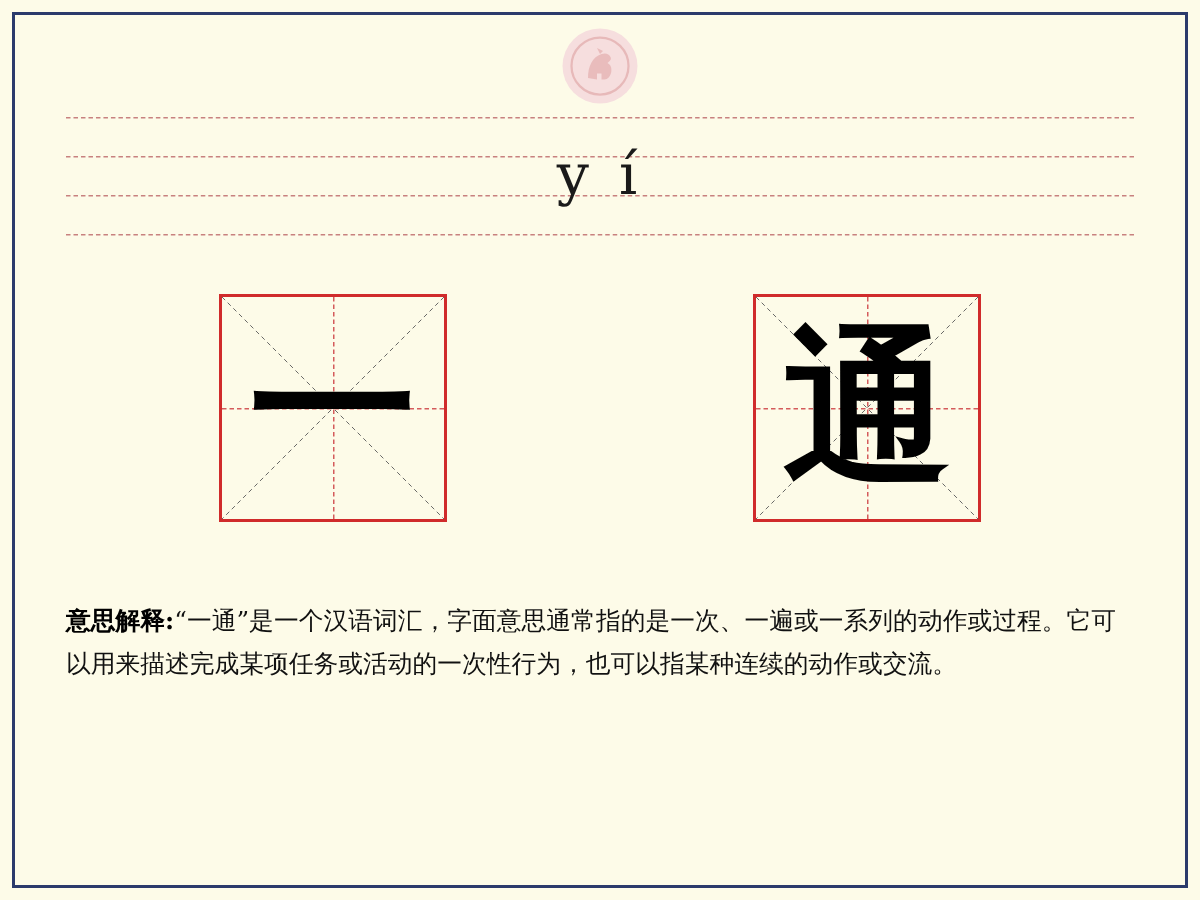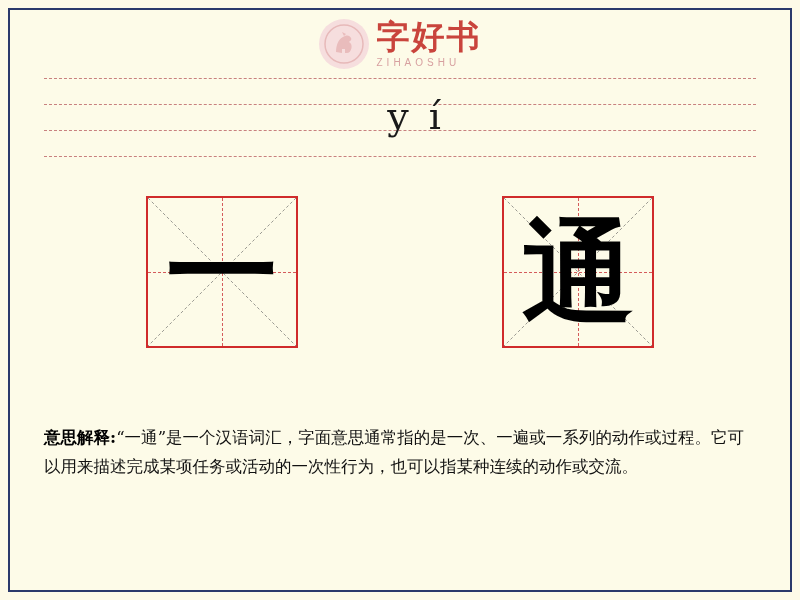--- a/index.html
+++ b/index.html
@@ -85,21 +85,21 @@
     height: 0;
     border-top: 1px dashed #c8817f;
   }
   .staff-line.l1 { top: 0px; }
   .staff-line.l2 { top: 26px; }
   .staff-line.l3 { top: 52px; }
   .staff-line.l4 { top: 78px; }
 
   .pinyin-row {
     position: absolute;
-    left: 16px;
+    left: 0;
     top: 0;
     width: 712px;
     height: 80px;
     display: flex;
   }
   .pinyin-cell {
     flex: 1 1 0;
     display: flex;
     align-items: center;
     justify-content: center;
@@ -176,21 +176,20 @@
   .explain {
     position: absolute;
     left: 44px;
     top: 400px;
     width: 700px;
     font-family: "DejaVu Serif", serif;
     font-size: 16.5px;
     line-height: 1.75;
     color: #111;
     text-align: justify;
-    margin-top: 24px;
   }
   .explain .label {
     font-weight: bold;
     color: #000;
   }
   .explain .body {
     font-weight: normal;
   }
 </style>
 </head>
@@ -198,24 +197,20 @@
 
 <div class="page-border"></div>
 
 <div class="logo-wrap">
   <div class="logo-mark">
     <svg width="40" height="40" viewBox="0 0 40 40" aria-hidden="true">
       <circle cx="20" cy="20" r="19" fill="none" stroke="#e7b9b9" stroke-width="1.5"></circle>
       <path d="M12 28 C12 20 15 14 21 12 C24 11 26 12 27 14 C28 16 26 17 25 18 C27 19 28 21 27.5 24 C27 27 25 29 23 29 L21 29 L21 25 L18 25 L18 29 Z" fill="#e9bcbc"></path>
       <path d="M20 12 L18 8 L22 10 Z" fill="#e9bcbc"></path>
     </svg>
-  </div>
-  <div class="logo-text-group">
-    <div class="logo-title">字好书</div>
-    <div class="logo-sub">ZIHAOSHU</div>
   </div>
 </div>
 
 <div class="pinyin-area">
   <div class="staff-line l1"></div>
   <div class="staff-line l2"></div>
   <div class="staff-line l3"></div>
   <div class="staff-line l4"></div>
   <div class="pinyin-row">
     <div class="pinyin-cell">y í</div>

